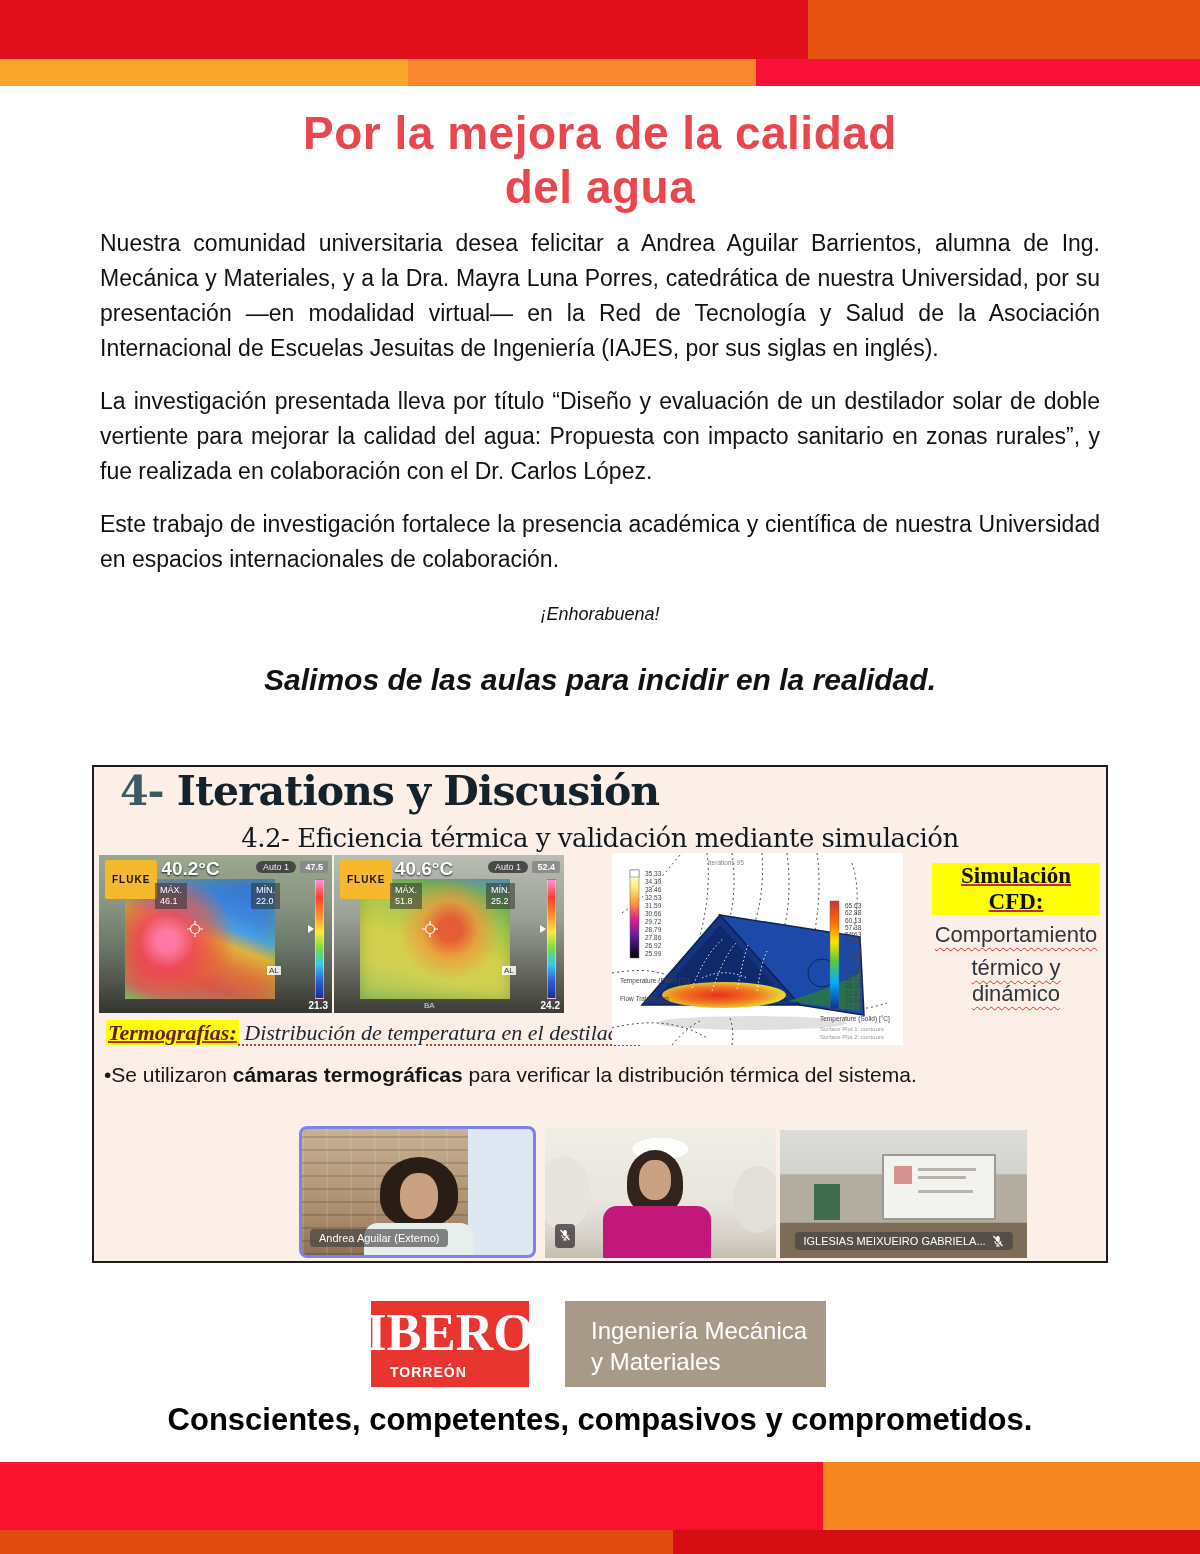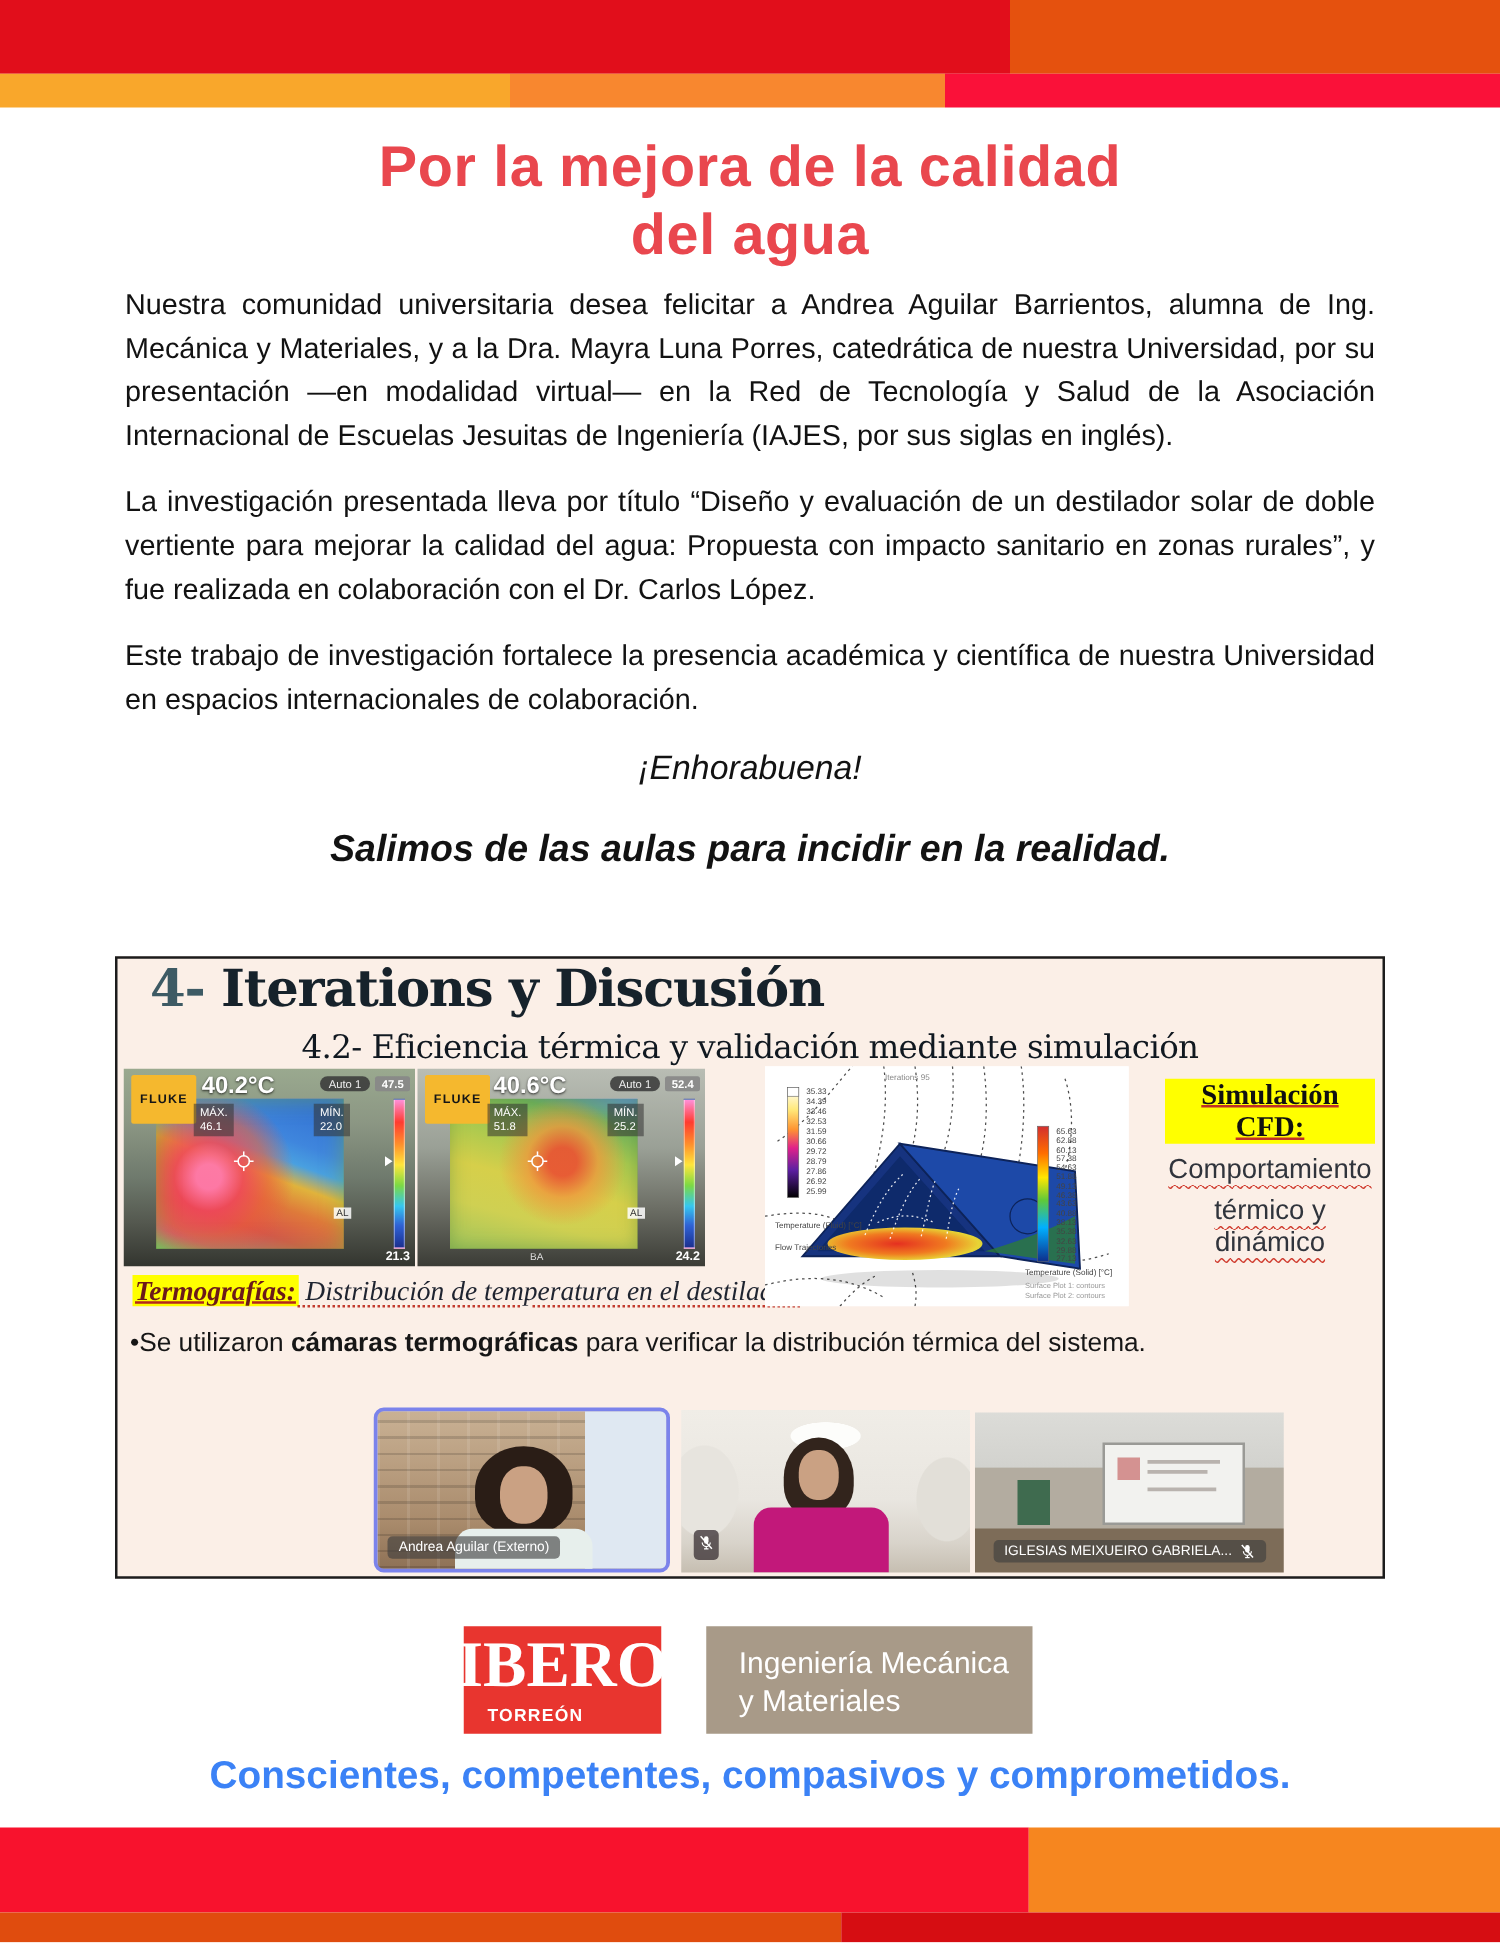--- a/index.html
+++ b/index.html
@@ -17,21 +17,21 @@
   .main-title {
     position:absolute; top:106px; left:0; width:100%;
     text-align:center; font-weight:bold; font-size:46px; line-height:54px;
     color:#E9474E; letter-spacing:0.5px;
   }
   .content {
     position:absolute; top:226px; left:100px; width:1000px;
     font-size:23px; line-height:35px; color:#121212;
   }
   .content p { text-align:justify; margin-bottom:18px; }
-  .congrats { text-align:center; font-style:italic; font-size:27px; margin:20px 0 0; }
+  .congrats { text-align:center; font-style:italic; font-size:18px; margin:20px 0 0; }
   .tagline  { text-align:center; font-style:italic; font-weight:bold; font-size:30px; margin-top:30px; }
 
   
   .slide {
     position:absolute; left:92px; top:765px; width:1016px; height:498px;
     background:#FBEFE7; border:2px solid #1c1c1c;
   }
   .slide-title {
     position:absolute; left:26px; top:0px;
     font-family:"DejaVu Serif", serif; font-weight:bold; font-size:41px; letter-spacing:-1px;
@@ -189,21 +189,21 @@
   }
   .logo-red .city {
     position:absolute; left:19px; bottom:7px; color:#fff; font-size:14px; font-weight:bold; letter-spacing:1px;
   }
   .logo-taupe {
     position:absolute; left:565px; top:1301px; width:261px; height:86px; background:#A89A88;
     color:#fff; font-size:24px; line-height:31px; padding:14px 0 0 26px;
   }
   .slogan {
     position:absolute; top:1402px; left:0; width:100%; text-align:center;
-    font-weight:bold; font-size:31px; color:#3b82f6;
+    font-weight:bold; font-size:31px; color:#000000;
   }
 </style>
 </head>
 <body>
 
 <div id="page">
 
   <div class="bar" style="left:0;top:0;width:808px;height:59px;background:#E10E1B"></div>
   <div class="bar" style="left:808px;top:0;width:392px;height:59px;background:#E5510E"></div>
   <div class="bar" style="left:0;top:59px;width:408px;height:27px;background:#F9A72B"></div>

